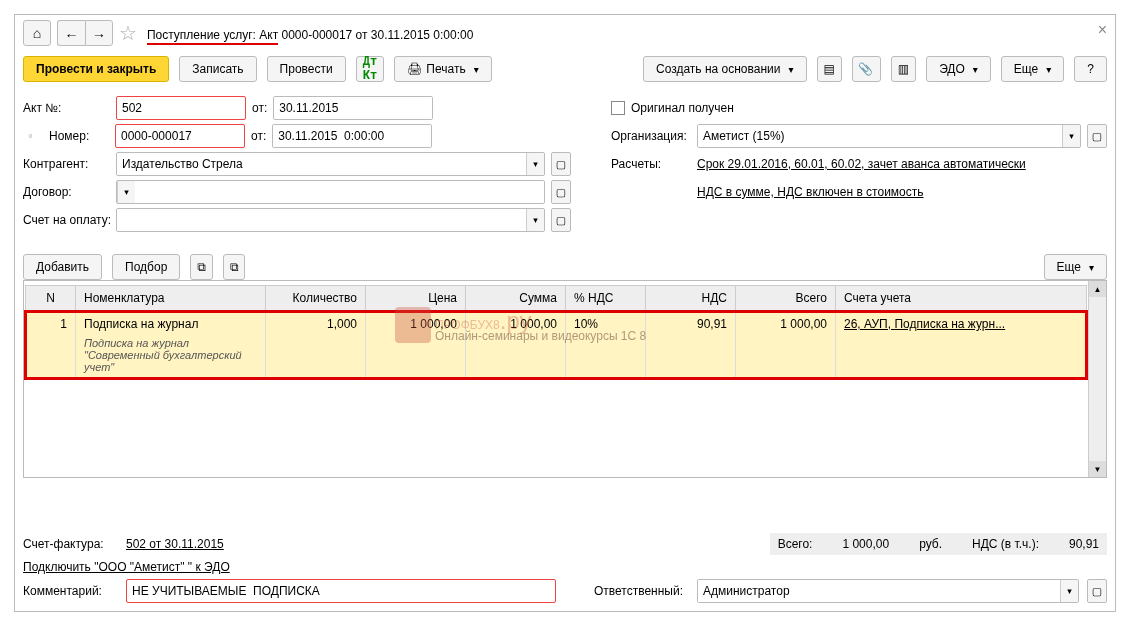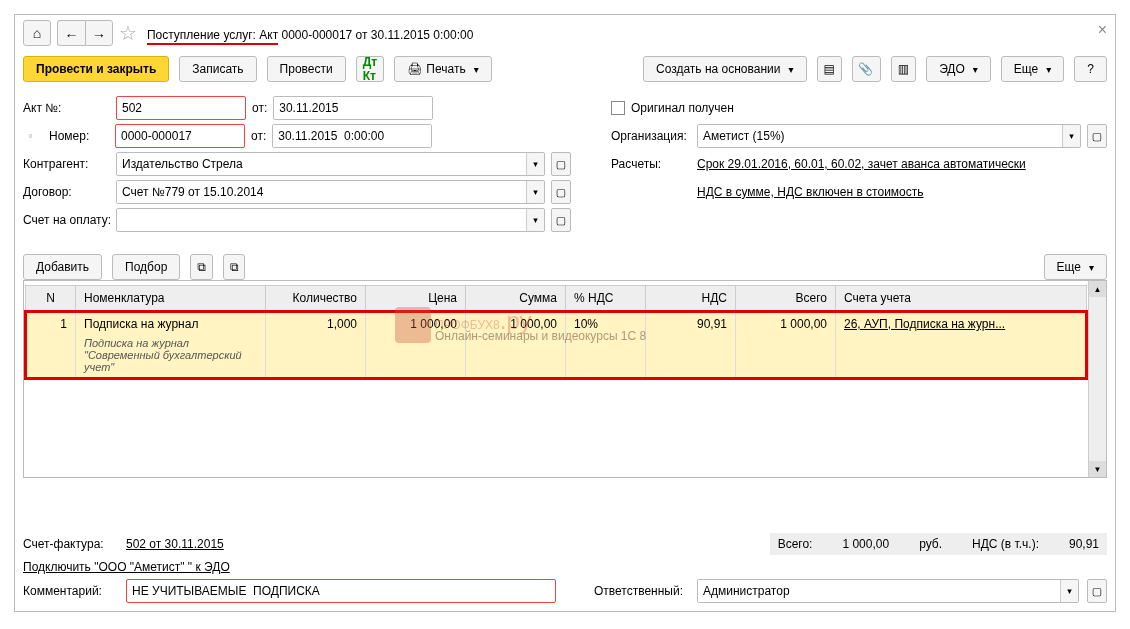--- a/index.html
+++ b/index.html
@@ -67,21 +67,21 @@
     <span class="star">☆</span>
     <span class="window-title">
       <span class="underline">Поступление услуг: Акт</span><span> 0000-000017 от 30.11.2015 0:00:00</span>
     </span>
   </div>
 
   <div class="toolbar">
     <div class="btn primary">Провести и закрыть</div>
     <div class="btn">Записать</div>
     <div class="btn">Провести</div>
-    <div class="btn small" style="color:#080;font-weight:bold;">Дт<br>Кт</div>
+    <div class="btn small" style="color:#080;font-weight:bold;font-family:Liberation Mono, monospace;">Дт<br>Кт</div>
     <div class="btn dropdown-arrow">
         <span>🖨</span>
         <span>Печать</span>
       </div>
     <div class="spacer"></div>
     <div class="btn dropdown-arrow">Создать на основании</div>
     <div class="btn small">▤</div>
     <div class="btn small">📎</div>
     <div class="btn small">▥</div>
     <div class="btn dropdown-arrow">ЭДО</div>
@@ -114,21 +114,20 @@
         <span class="lbl" style="width:87px">Контрагент:</span>
         <div class="combo" style="flex:1">
           <input value="Издательство Стрела" style="">
           <div class="combo-btn">▾</div>
         </div>
         <div class="ext-btn">▢</div>
       </div>
       <div class="field-row">
         <span class="lbl" style="width:87px">Договор:</span>
         <div class="combo" style="flex:1">
-          <input value="Счет №779 от 15.10.2014" style="">
           <div class="combo-btn">▾</div>
         </div>
         <div class="ext-btn">▢</div>
       </div>
       <div class="field-row">
         <span class="lbl" style="width:87px">Счет на оплату:</span>
         <div class="combo" style="flex:1">
           <input style="">
           <div class="combo-btn">▾</div>
         </div>

